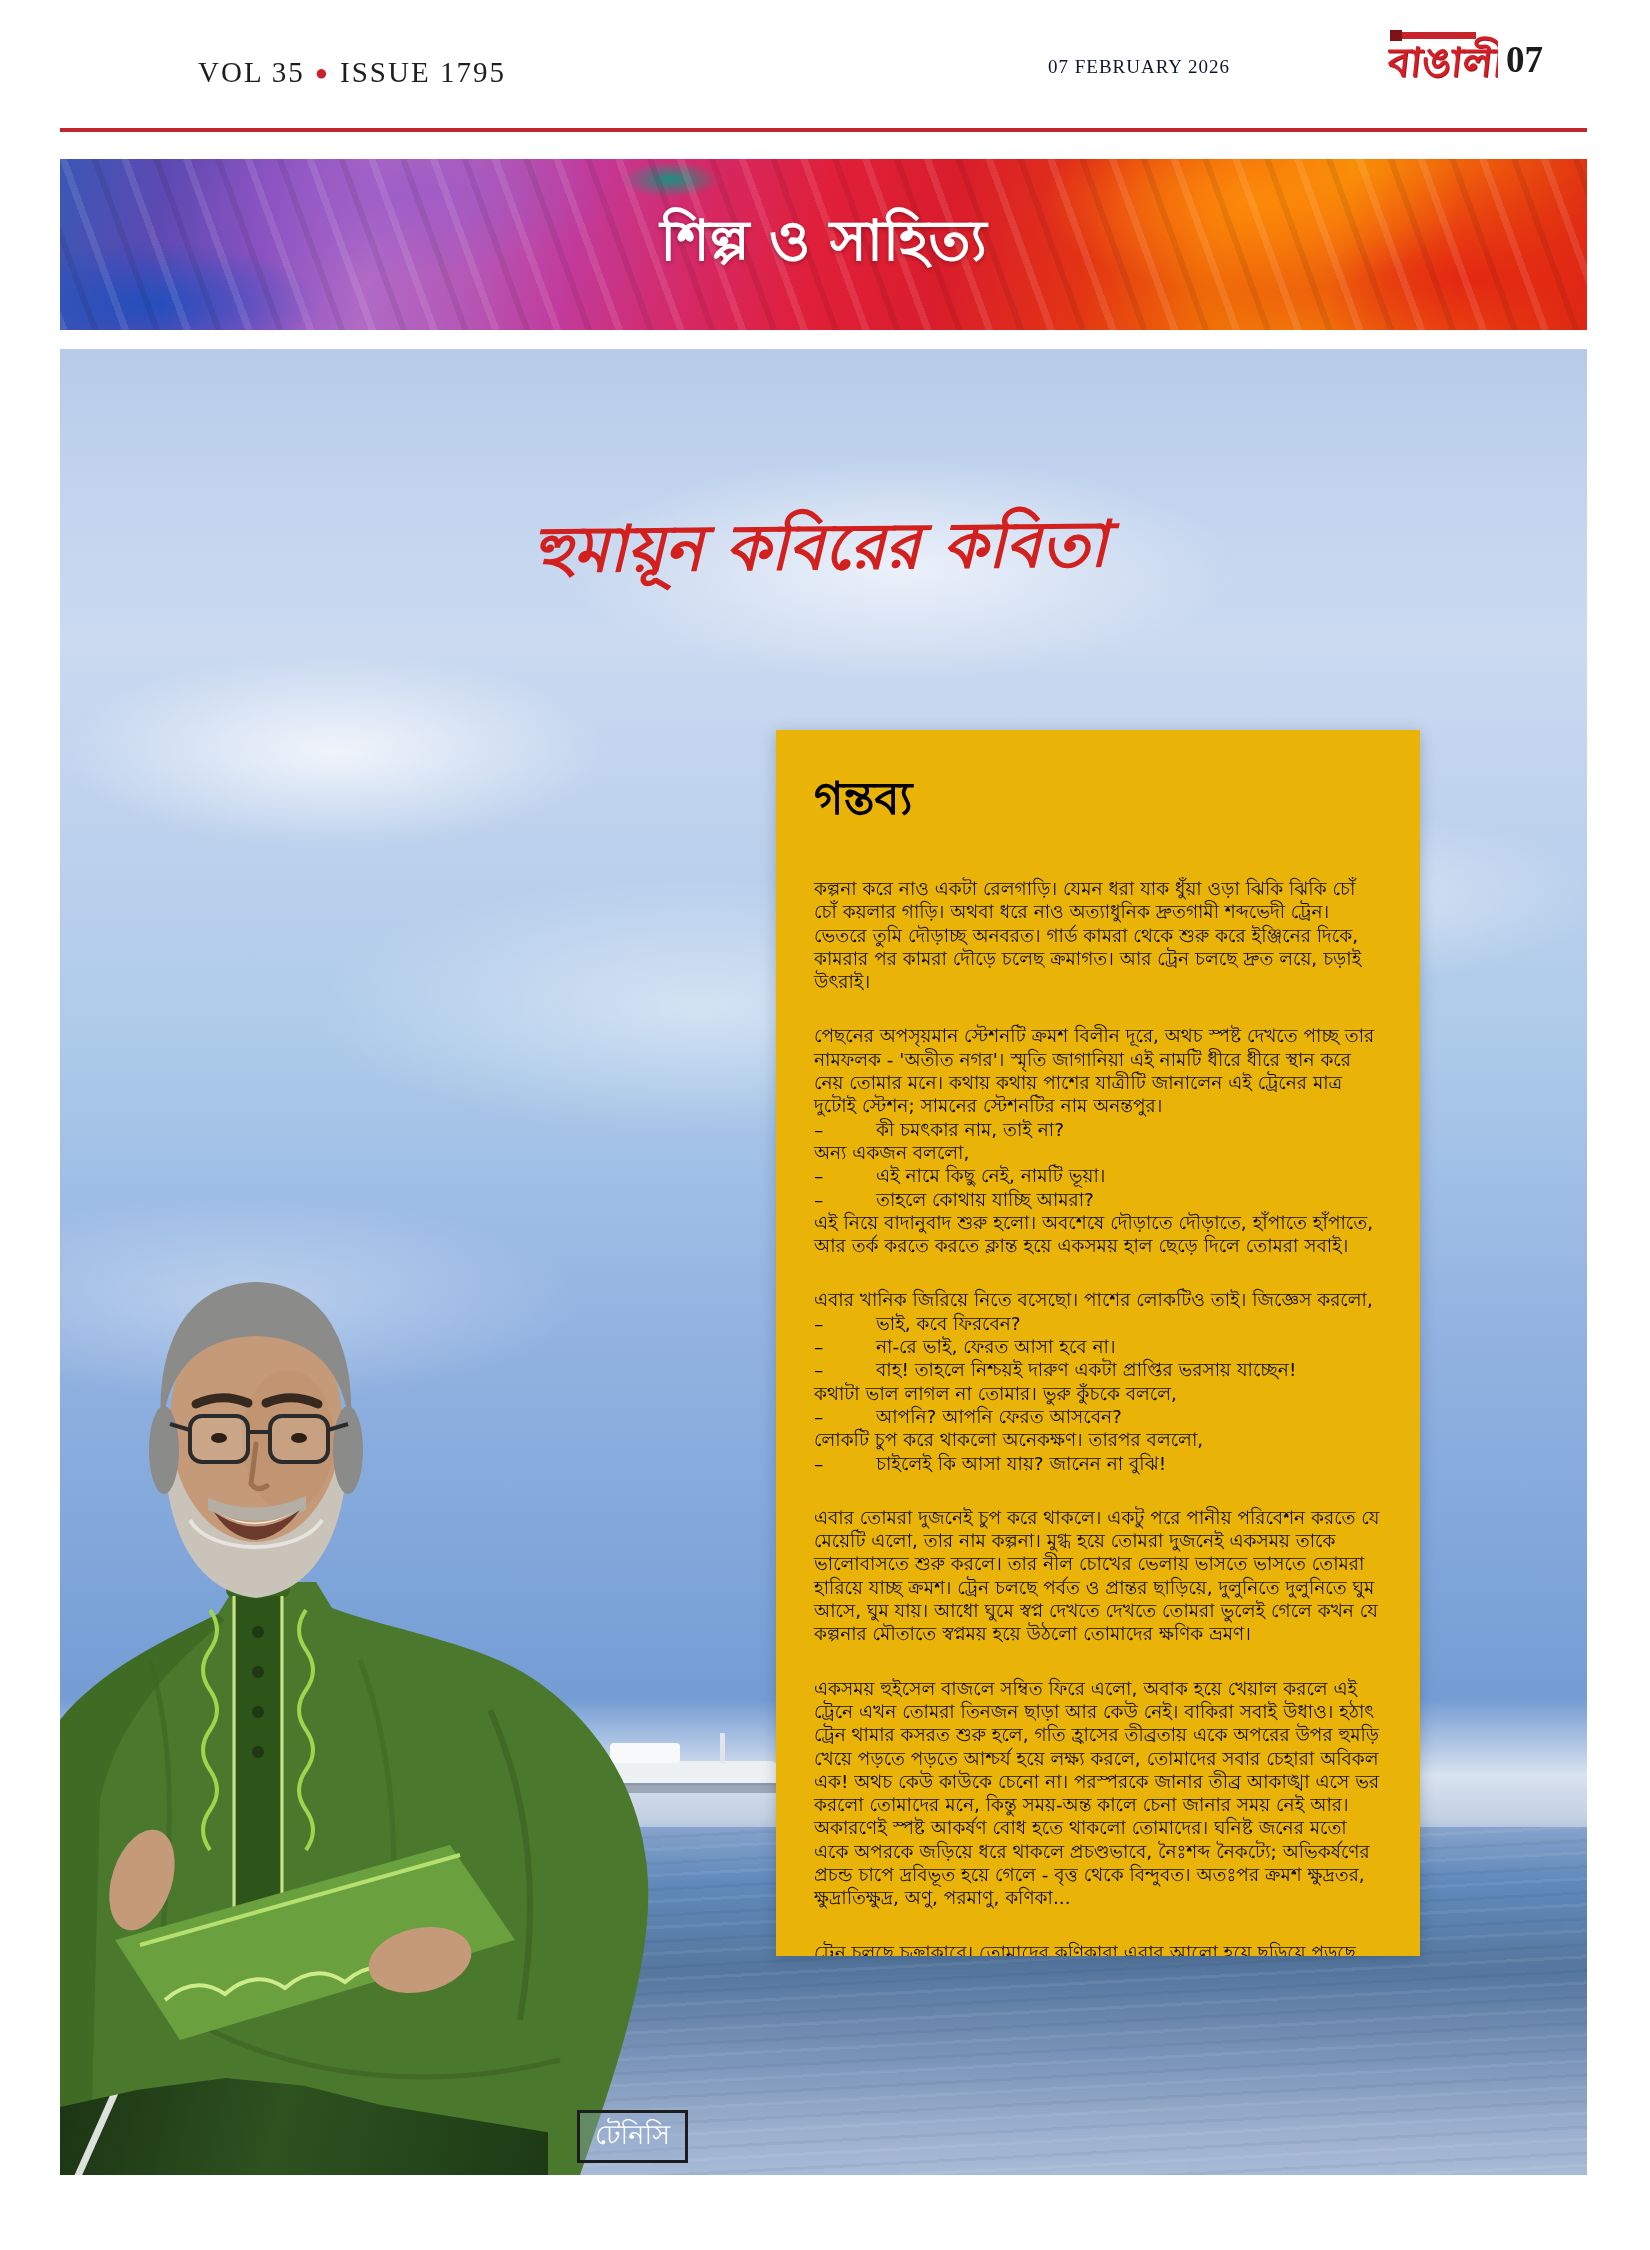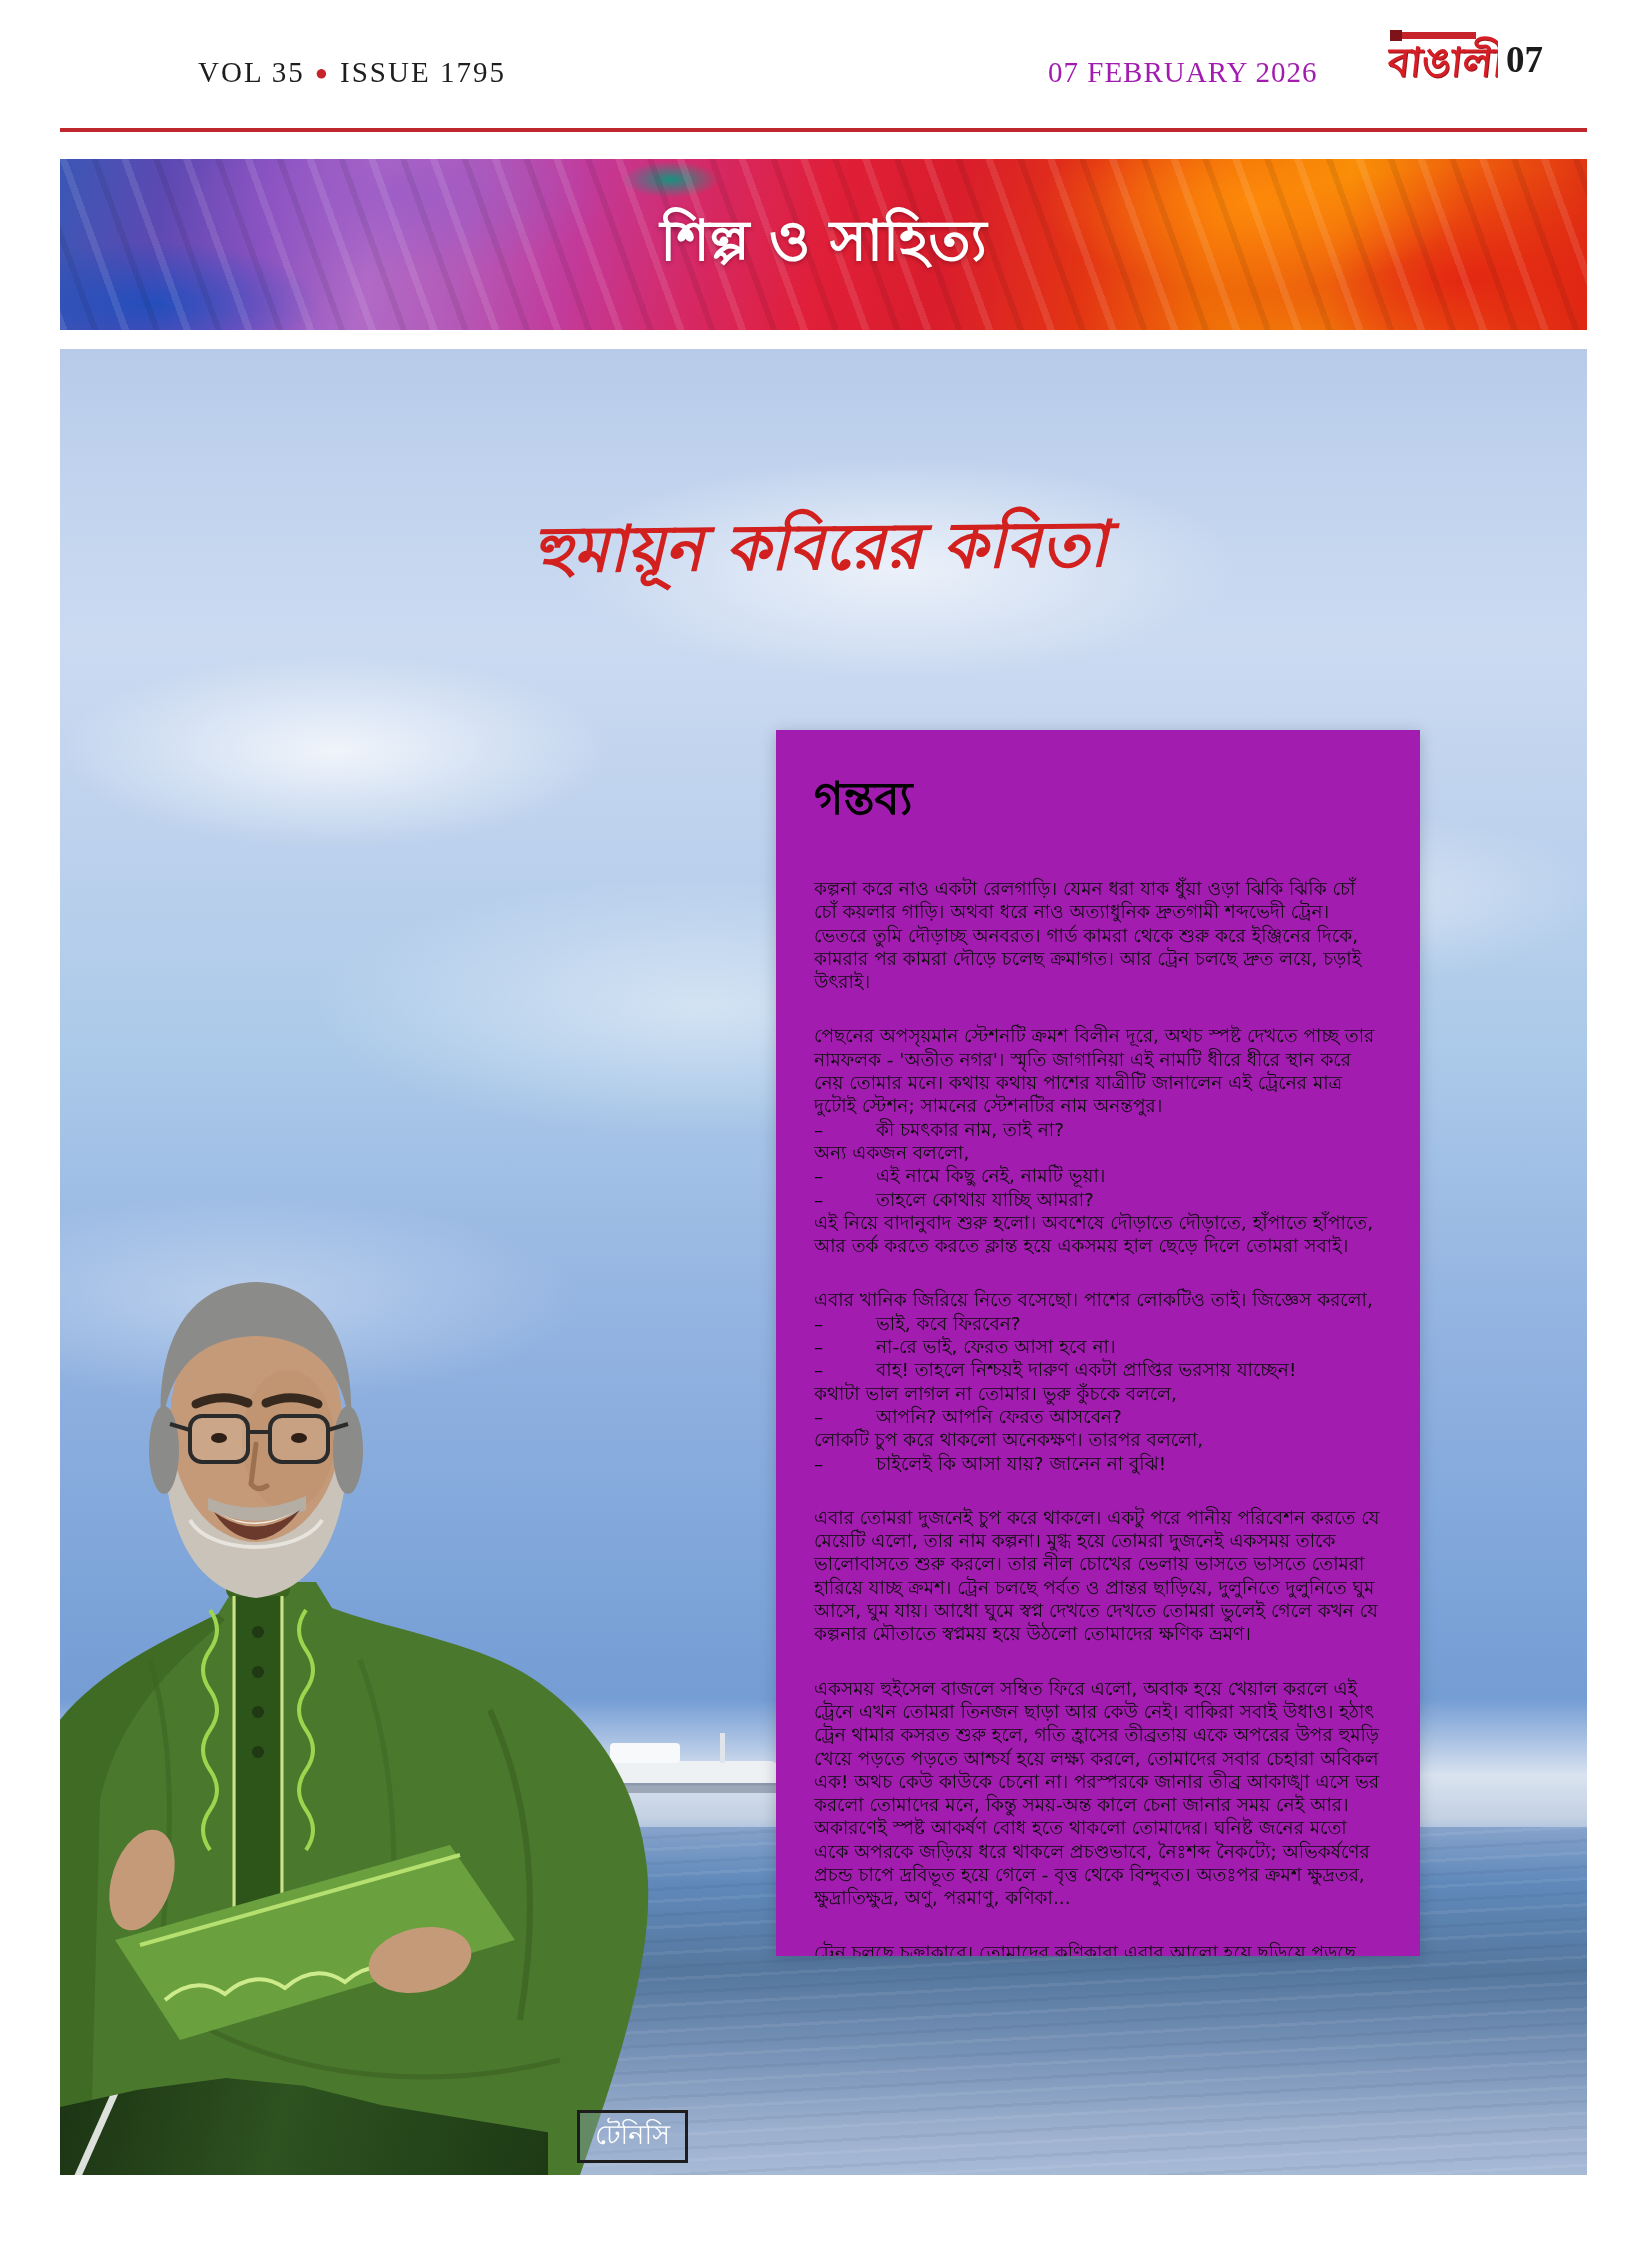--- a/index.html
+++ b/index.html
@@ -4,21 +4,21 @@
 <style>
   * { margin:0; padding:0; box-sizing:border-box; }
   html,body { background:#ffffff; }
   body { font-family:"Liberation Serif", serif; }
   .page { position:relative; width:1650px; height:2250px; background:#fff; overflow:hidden; margin:0 auto; }
 
   
   .hdr-volissue { position:absolute; left:198px; top:56px; font-size:29px; letter-spacing:2px; color:#1e1e1e; white-space:nowrap; }
   .hdr-volissue .dot { color:#c6232b; font-size:22px; padding:0 10px; vertical-align:2px; }
   .hdr-masthead { position:absolute; left:585px; top:46px; font-size:41px; font-weight:bold; letter-spacing:1px; color:#1c1c1c; white-space:nowrap; }
-  .hdr-date { position:absolute; left:1048px; top:56px; font-size:29px; letter-spacing:1px; color:#a21caf; white-space:nowrap; }
+  .hdr-date { position:absolute; left:1048px; top:56px; font-size:19px; letter-spacing:1px; color:#0f172a; white-space:nowrap; }
   .hdr-logo { position:absolute; left:1388px; top:30px; width:110px; height:76px; overflow:hidden; }
   .hdr-logo .logo-topbar { width:86px; height:7px; background:#c6232b; margin:2px 0 1px 2px; position:relative; }
   .hdr-logo .logo-topbar::before { content:""; position:absolute; left:0; top:-2px; width:12px; height:11px; background:#7d1318; }
   .hdr-logo .logo-word { font-family:"DejaVu Sans", sans-serif; font-weight:bold; font-size:40px; line-height:1.1; color:#d41f26; transform:skewX(-6deg); text-shadow:1px 1px 0 #9e1117; white-space:nowrap; }
   .hdr-pagenum { position:absolute; left:1506px; top:38px; font-size:37px; font-weight:bold; color:#1c1c1c; }
   .hdr-rule { position:absolute; left:60px; top:128px; width:1527px; height:4px; background:#c0272d; }
 
   
   .banner { position:absolute; left:60px; top:159px; width:1527px; height:171px; overflow:hidden;
     background:
@@ -66,21 +66,21 @@
     clip-path:polygon(0 30%, 16% 12%, 34% 0%, 50% 8%, 66% 28%, 100% 56%, 100% 100%, 0 100%); }
   .grass .streak { position:absolute; left:34px; top:-6px; width:7px; height:120px; background:rgba(255,255,255,.85); transform:rotate(24deg); }
 
   
   .caption-label { position:absolute; left:577px; top:2110px; width:111px; height:53px;
     border:3px solid #1d1d1d; background:rgba(150,172,205,.35);
     display:flex; align-items:center; justify-content:center;
     font-family:"DejaVu Sans", sans-serif; font-size:27px; color:#ffffff; }
 
   
-  .article-box { position:absolute; left:776px; top:730px; width:644px; height:1226px; background:#a21caf;
+  .article-box { position:absolute; left:776px; top:730px; width:644px; height:1226px; background:#eab308;
     box-shadow:0 3px 14px rgba(30,40,60,.25); padding:34px 36px 16px 38px; overflow:hidden;
     font-family:"DejaVu Sans", sans-serif; color:#0d0d0d; }
   .article-title { font-size:45px; font-weight:bold; margin-bottom:38px; color:#000; }
   .blk { font-size:18.5px; line-height:1.26; }
   .blk.gap { margin-top:31px; }
   .blk.dialogue { display:flex; }
   .blk.dialogue .dash { flex:0 0 62px; }
   .blk.dialogue .dtext { flex:1; }
 </style>
 </head>

